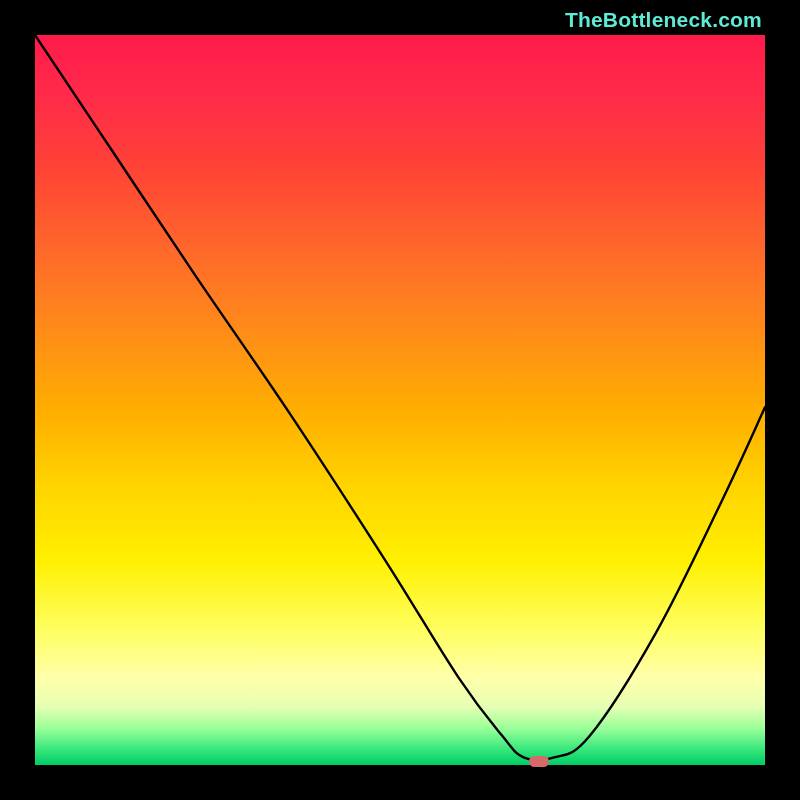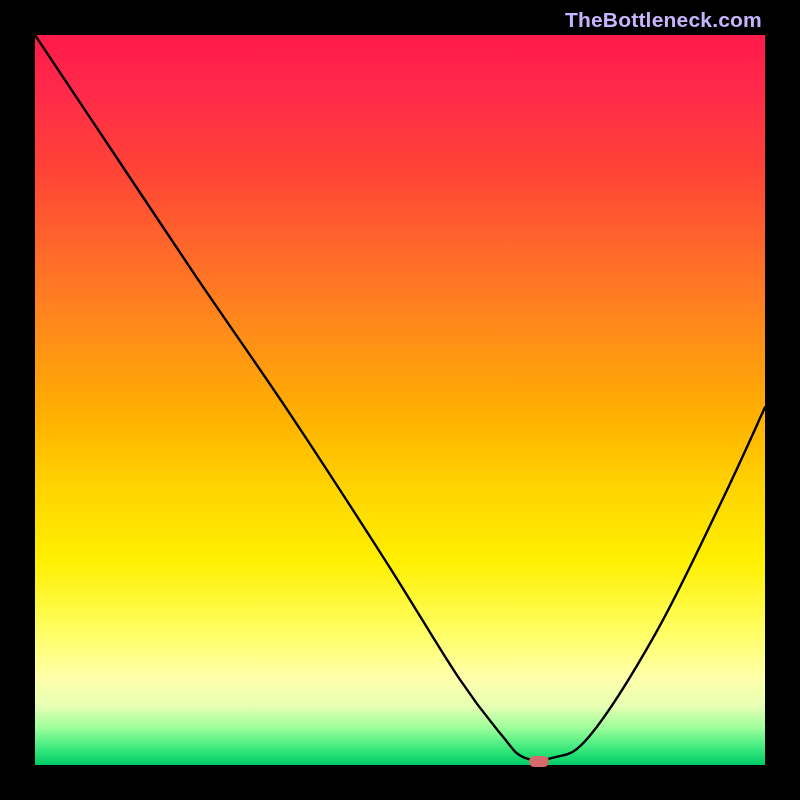--- a/index.html
+++ b/index.html
@@ -50,21 +50,21 @@
     position: absolute;
     background: #d46a6a;
     border-radius: 6px;
     width: 20px;
     height: 11px;
   }
   .watermark {
     position: absolute;
     right: 38px;
     top: 8px;
-    color: #c4b5fd;
+    color: #5eead4;
     font-family: Arial, Helvetica, sans-serif;
     font-size: 21px;
     font-weight: 600;
     letter-spacing: 0.2px;
   }
 </style>
 </head>
 <body>
 
 <div class="frame">

